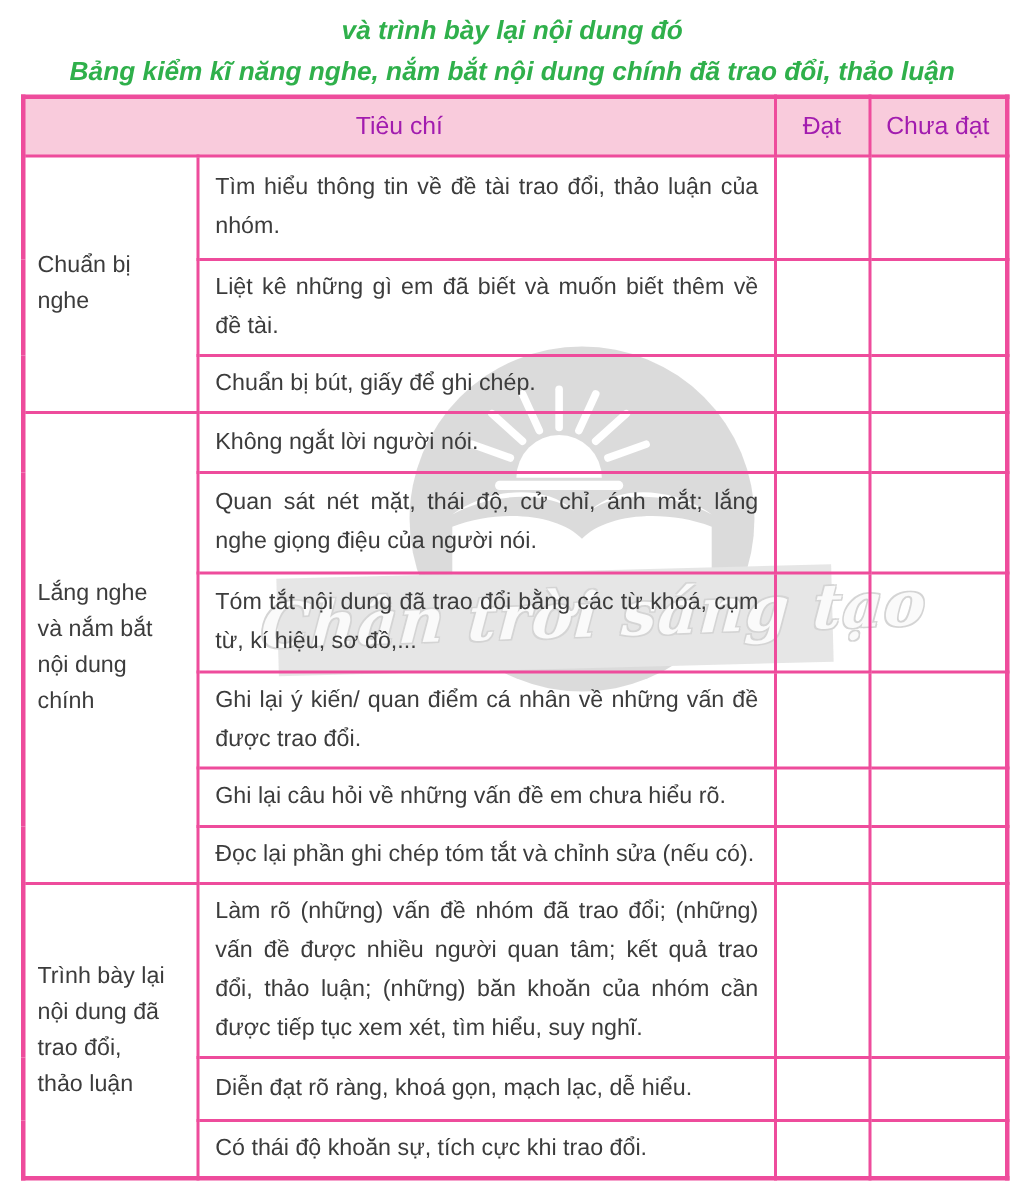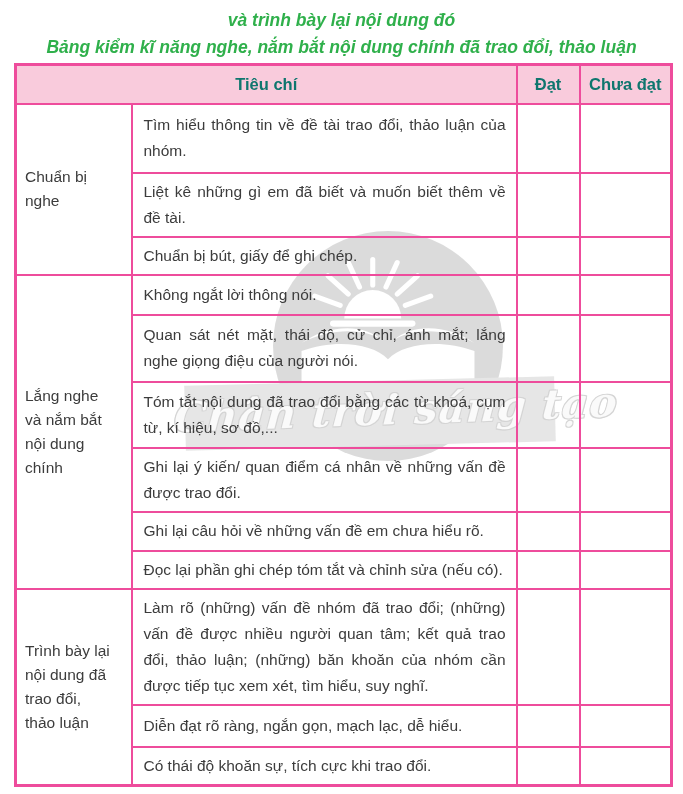--- a/index.html
+++ b/index.html
@@ -59,21 +59,21 @@
   table.checklist {
     position: relative; z-index: 1;
     width: 656px; table-layout: fixed;
     border-collapse: collapse;
     background: transparent;
   }
   table.checklist th, table.checklist td { border: 2.5px solid var(--border-pink); }
   table.checklist { border: 3px solid var(--border-pink); }
   th {
     background: var(--header-bg);
-    font-size: 16.5px; font-weight: bold; color: #0f766e;
+    font-size: 16.5px; font-weight: normal; color: #a21caf;
     text-align: center; padding: 2px 4px;
   }
   td {
     font-size: 15.5px; line-height: 1.68;
     vertical-align: middle;
     padding: 5px 10px 5px 11px;
   }
   td.glabel { padding: 5px 16px 5px 8px; line-height: 1.55; vertical-align: middle; }
   td.crit  { text-align: justify; }
   td.mark  { padding: 0; }
@@ -145,21 +145,21 @@
           <td class="mark"></td>
         </tr>
         <tr style="height:35px">
           <td class="crit">Chuẩn bị bút, giấy để ghi chép.</td>
           <td class="mark"></td>
           <td class="mark"></td>
         </tr>
 
         <tr style="height:40px">
           <td class="glabel" rowspan="6">Lắng nghe và nắm bắt nội dung chính</td>
-          <td class="crit">Không ngắt lời thông nói.</td>
+          <td class="crit">Không ngắt lời người nói.</td>
           <td class="mark"></td>
           <td class="mark"></td>
         </tr>
         <tr style="height:67px">
           <td class="crit">Quan sát nét mặt, thái độ, cử chỉ, ánh mắt; lắng nghe giọng điệu của người nói.</td>
           <td class="mark"></td>
           <td class="mark"></td>
         </tr>
         <tr style="height:66px">
           <td class="crit">Tóm tắt nội dung đã trao đổi bằng các từ khoá, cụm từ, kí hiệu, sơ đồ,...</td>
@@ -182,21 +182,21 @@
           <td class="mark"></td>
         </tr>
 
         <tr style="height:115px">
           <td class="glabel" rowspan="3">Trình bày lại nội dung đã trao đổi, thảo luận</td>
           <td class="crit">Làm rõ (những) vấn đề nhóm đã trao đổi; (những) vấn đề được nhiều người quan tâm; kết quả trao đổi, thảo luận; (những) băn khoăn của nhóm cần được tiếp tục xem xét, tìm hiểu, suy nghĩ.</td>
           <td class="mark"></td>
           <td class="mark"></td>
         </tr>
         <tr style="height:42px">
-          <td class="crit">Diễn đạt rõ ràng, ngắn gọn, mạch lạc, dễ hiểu.</td>
+          <td class="crit">Diễn đạt rõ ràng, khoá gọn, mạch lạc, dễ hiểu.</td>
           <td class="mark"></td>
           <td class="mark"></td>
         </tr>
         <tr style="height:37px">
           <td class="crit">Có thái độ khoăn sự, tích cực khi trao đổi.</td>
           <td class="mark"></td>
           <td class="mark"></td>
         </tr>
       </tbody>
     </table>

